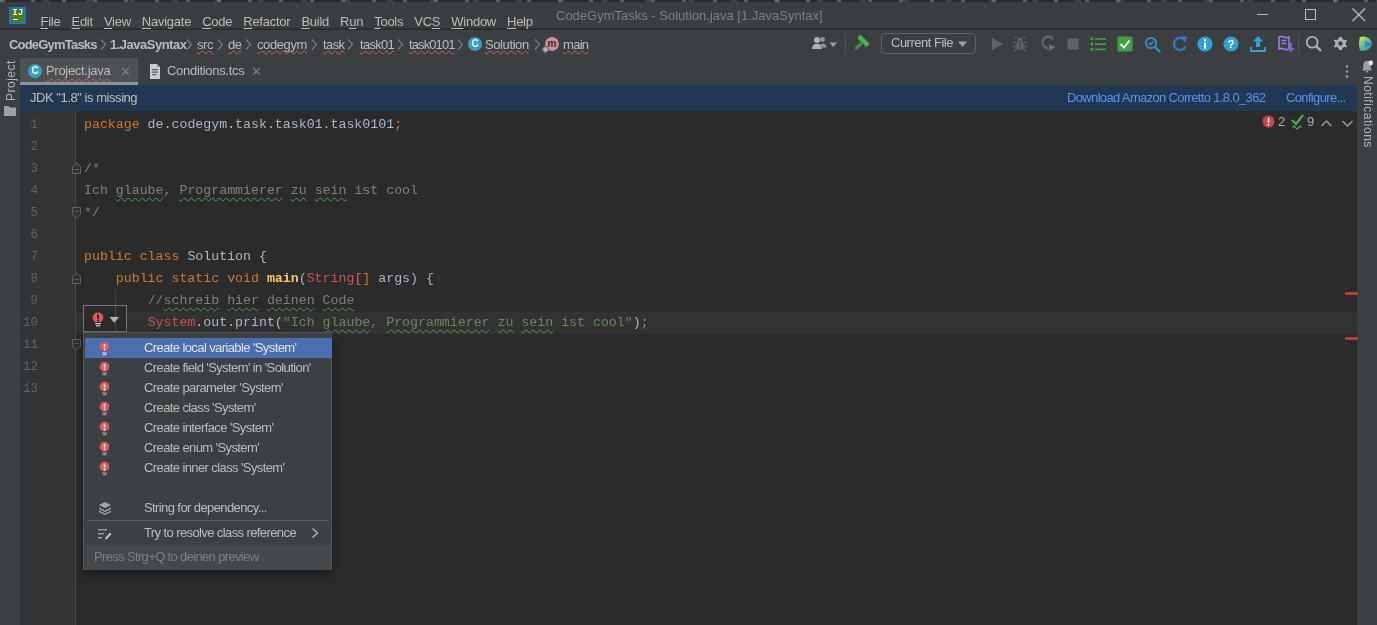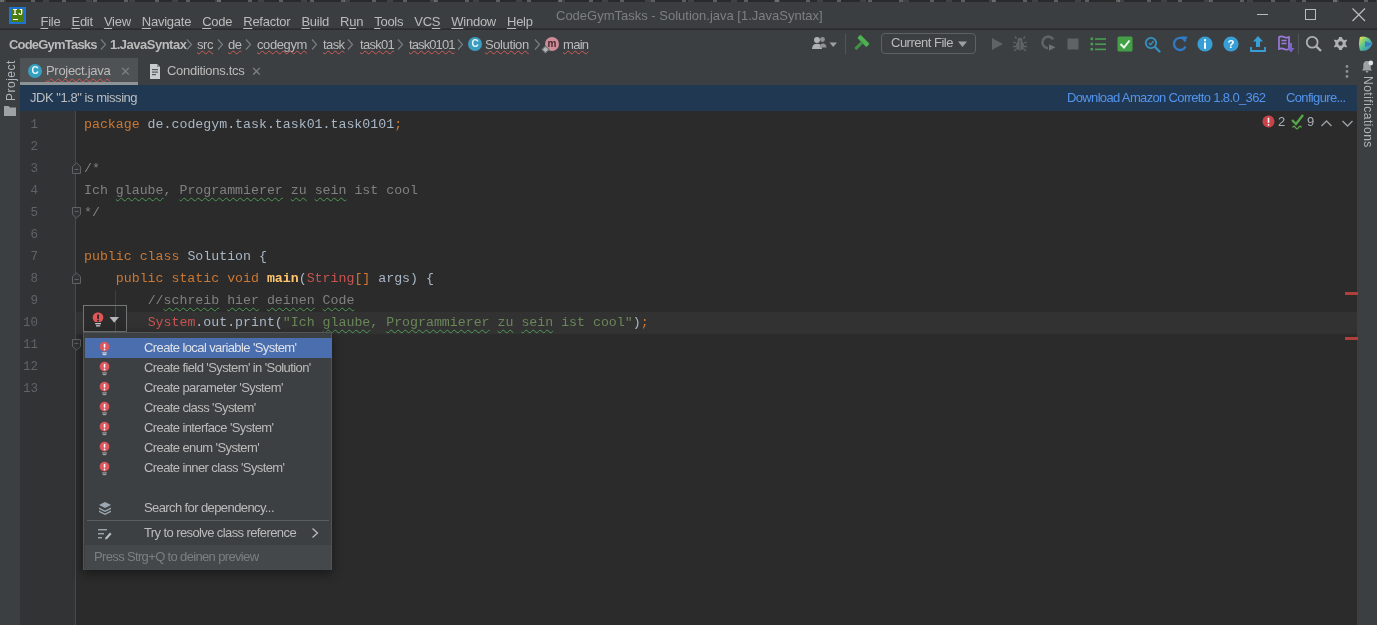--- a/index.html
+++ b/index.html
@@ -430,21 +430,21 @@
         <rect x="4.6" y="14" width="3.8" height="1.1" fill="#afb1b3"></rect>
       </svg>
       <span class="txt">Create enum 'System'</span>
     </div>
     <div class="prow" style="top:165px">
       <svg class="picon" width="14" height="14" viewBox="0 0 14 14">
         <path d="M7 1 L13 4 L7 7 L1 4 Z" fill="#9aa7b0"></path>
         <path d="M1 6.5 L7 9.5 L13 6.5 L13 8 L7 11 L1 8 Z" fill="#9aa7b0"></path>
         <path d="M1 9.5 L7 12.5 L13 9.5 L13 11 L7 14 L1 11 Z" fill="#9aa7b0"></path>
       </svg>
-      <span class="txt">Search for dependency...</span>
+      <span class="txt">String for dependency...</span>
     </div>
     <div id="psep"></div>
     <div class="prow" style="top:190px">
       <svg class="picon" style="top:5px" width="14" height="13" viewBox="0 0 14 13">
         <rect x="0" y="1" width="9" height="1.4" fill="#9aa7b0"></rect>
         <rect x="0" y="5" width="6" height="1.4" fill="#9aa7b0"></rect>
         <rect x="0" y="9" width="4" height="1.4" fill="#9aa7b0"></rect>
         <path d="M7.5 9.5 L12 4.5 L13.6 6 L9.2 11 L7 11.6 Z" fill="#b5bcc1"></path>
       </svg>
       <span class="txt">Try to resolve class reference</span>

